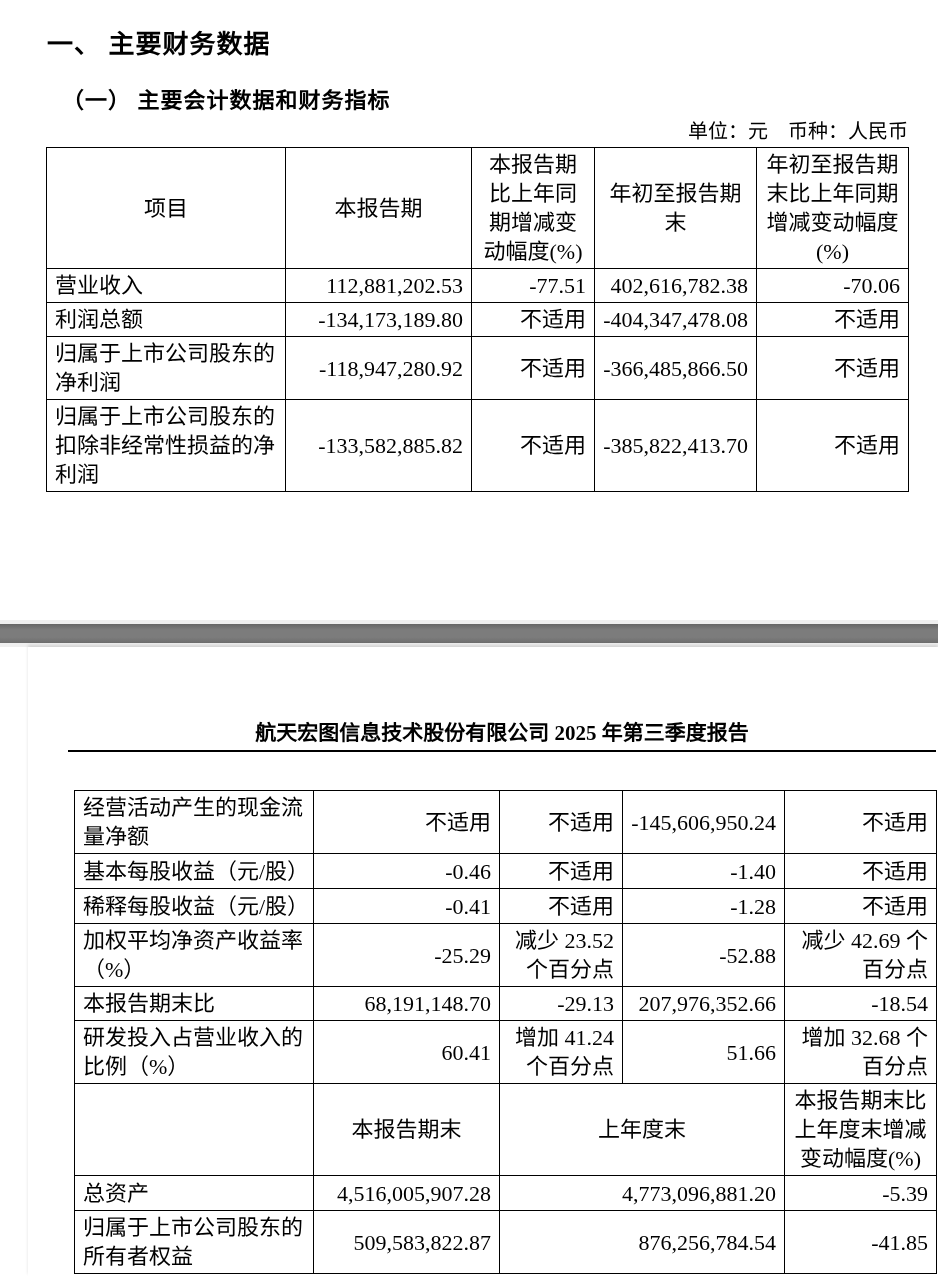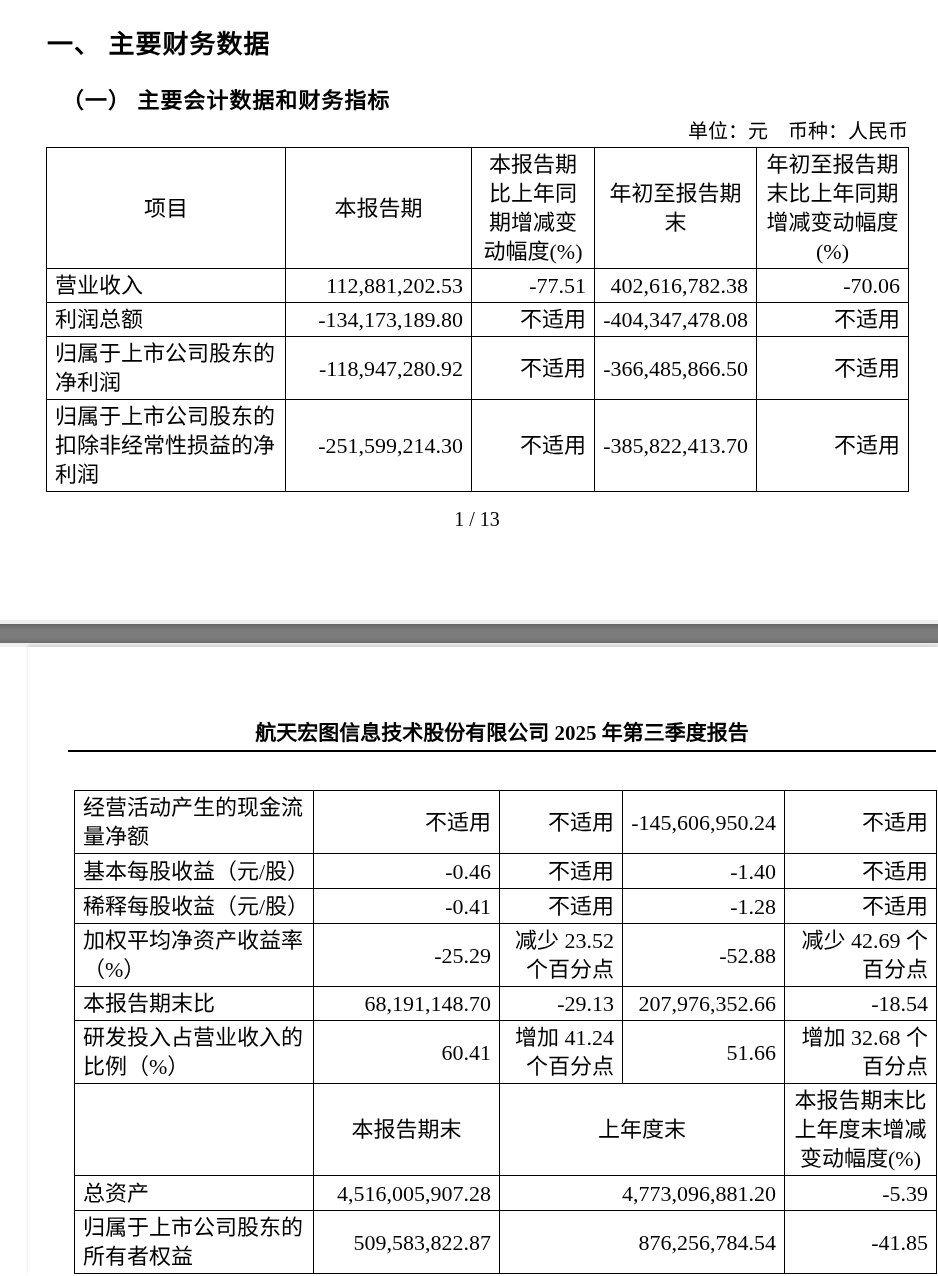--- a/index.html
+++ b/index.html
@@ -85,29 +85,28 @@
 净利润</td>
       <td class="num">-118,947,280.92</td>
       <td class="num">不适用</td>
       <td class="num">-366,485,866.50</td>
       <td class="num">不适用</td>
     </tr>
     <tr style="height:86px">
       <td class="lab">归属于上市公司股东的
 扣除非经常性损益的净
 利润</td>
-      <td class="num">-251,599,214.30</td>
+      <td class="num">-133,582,885.82</td>
       <td class="num">不适用</td>
       <td class="num">-385,822,413.70</td>
       <td class="num">不适用</td>
     </tr>
   </tbody>
     </table>
 
-  <div class="page-number">1 / 13</div>
 </div>
 
 <div class="page-gap">
   <div class="page-gap-bar"></div>
 </div>
 
 <div class="page page-2">
   <div class="report-header">航天宏图信息技术股份有限公司 2025 年第三季度报告</div>
 
   <table class="t2">

